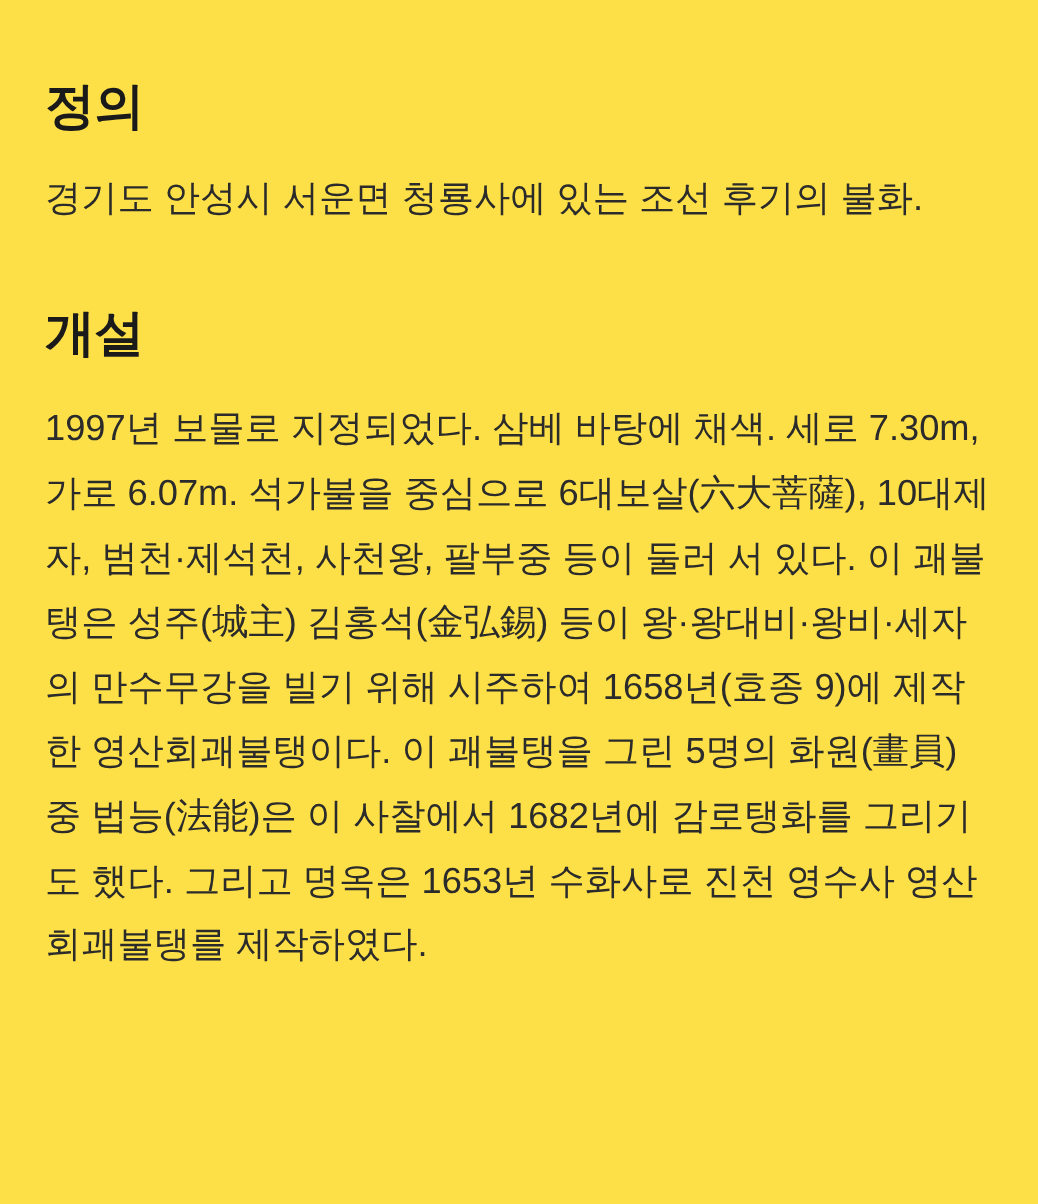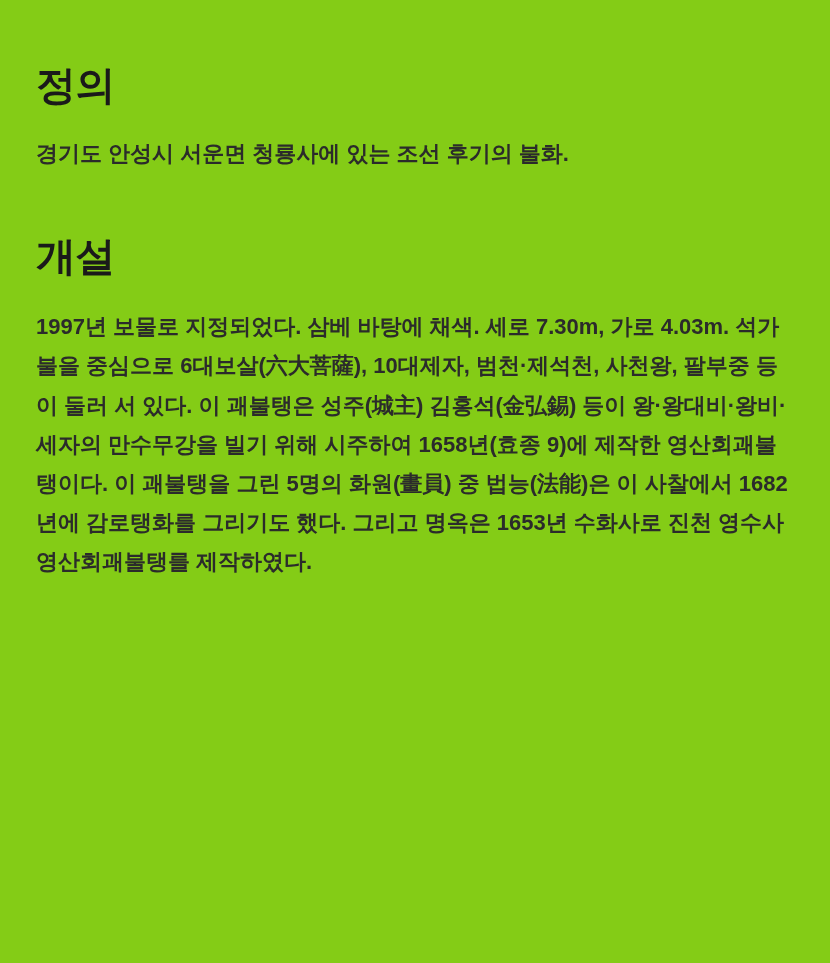--- a/index.html
+++ b/index.html
@@ -12,41 +12,41 @@
     height: 963px;
     font-family: "Liberation Sans", "DejaVu Sans", sans-serif;
     color: #222222;
     -webkit-font-smoothing: antialiased;
   }
   .page {
     box-sizing: border-box;
     width: 830px;
     height: 963px;
     padding: 60px 36px 0 36px;
-    background: #84cc16;
+    background: #fde047;
     overflow: hidden;
   }
   .section {
     margin: 0;
   }
   .section + .section {
     margin-top: 60px;
   }
   .section-heading {
     font-size: 40px;
     line-height: 1.25;
     font-weight: 700;
     letter-spacing: -0.5px;
     color: #1a1a1a;
     margin: 0 0 26px 0;
   }
   .section-body {
-    font-size: 22px;
+    font-size: 29px;
     line-height: 1.78;
-    font-weight: 700;
+    font-weight: 400;
     color: #2b2b2b;
     margin: 0;
     text-align: left;
     word-break: break-all;
   }
   .definition .section-body {
     line-height: 1.6;
   }
 </style>
 </head>
@@ -54,16 +54,16 @@
 
 <div class="page">
 
   <section class="section definition">
     <h2 class="section-heading">정의</h2>
     <p class="section-body">경기도 안성시 서운면 청룡사에 있는 조선 후기의 불화.</p>
   </section>
 
   <section class="section overview">
     <h2 class="section-heading">개설</h2>
-    <p class="section-body">1997년 보물로 지정되었다. 삼베 바탕에 채색. 세로 7.30m, 가로 4.03m. 석가불을 중심으로 6대보살(六大菩薩), 10대제자, 범천·제석천, 사천왕, 팔부중 등이 둘러 서 있다. 이 괘불탱은 성주(城主) 김홍석(金弘錫) 등이 왕·왕대비·왕비·세자의 만수무강을 빌기 위해 시주하여 1658년(효종 9)에 제작한 영산회괘불탱이다. 이 괘불탱을 그린 5명의 화원(畫員) 중 법능(法能)은 이 사찰에서 1682년에 감로탱화를 그리기도 했다. 그리고 명옥은 1653년 수화사로 진천 영수사 영산회괘불탱를 제작하였다.</p>
+    <p class="section-body">1997년 보물로 지정되었다. 삼베 바탕에 채색. 세로 7.30m, 가로 6.07m. 석가불을 중심으로 6대보살(六大菩薩), 10대제자, 범천·제석천, 사천왕, 팔부중 등이 둘러 서 있다. 이 괘불탱은 성주(城主) 김홍석(金弘錫) 등이 왕·왕대비·왕비·세자의 만수무강을 빌기 위해 시주하여 1658년(효종 9)에 제작한 영산회괘불탱이다. 이 괘불탱을 그린 5명의 화원(畫員) 중 법능(法能)은 이 사찰에서 1682년에 감로탱화를 그리기도 했다. 그리고 명옥은 1653년 수화사로 진천 영수사 영산회괘불탱를 제작하였다.</p>
   </section>
 
 </div>
 
 </body></html>

